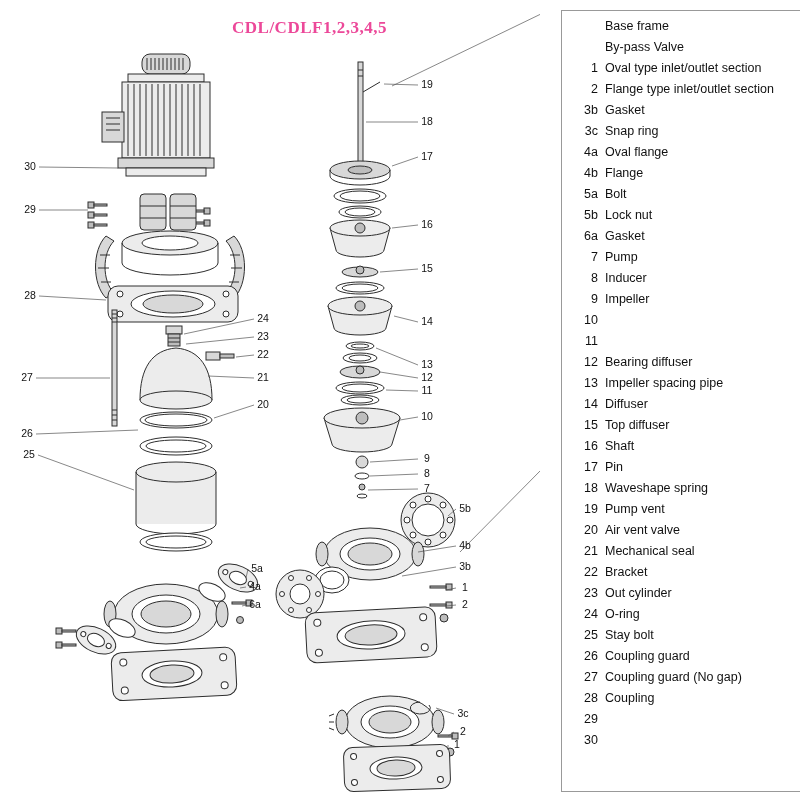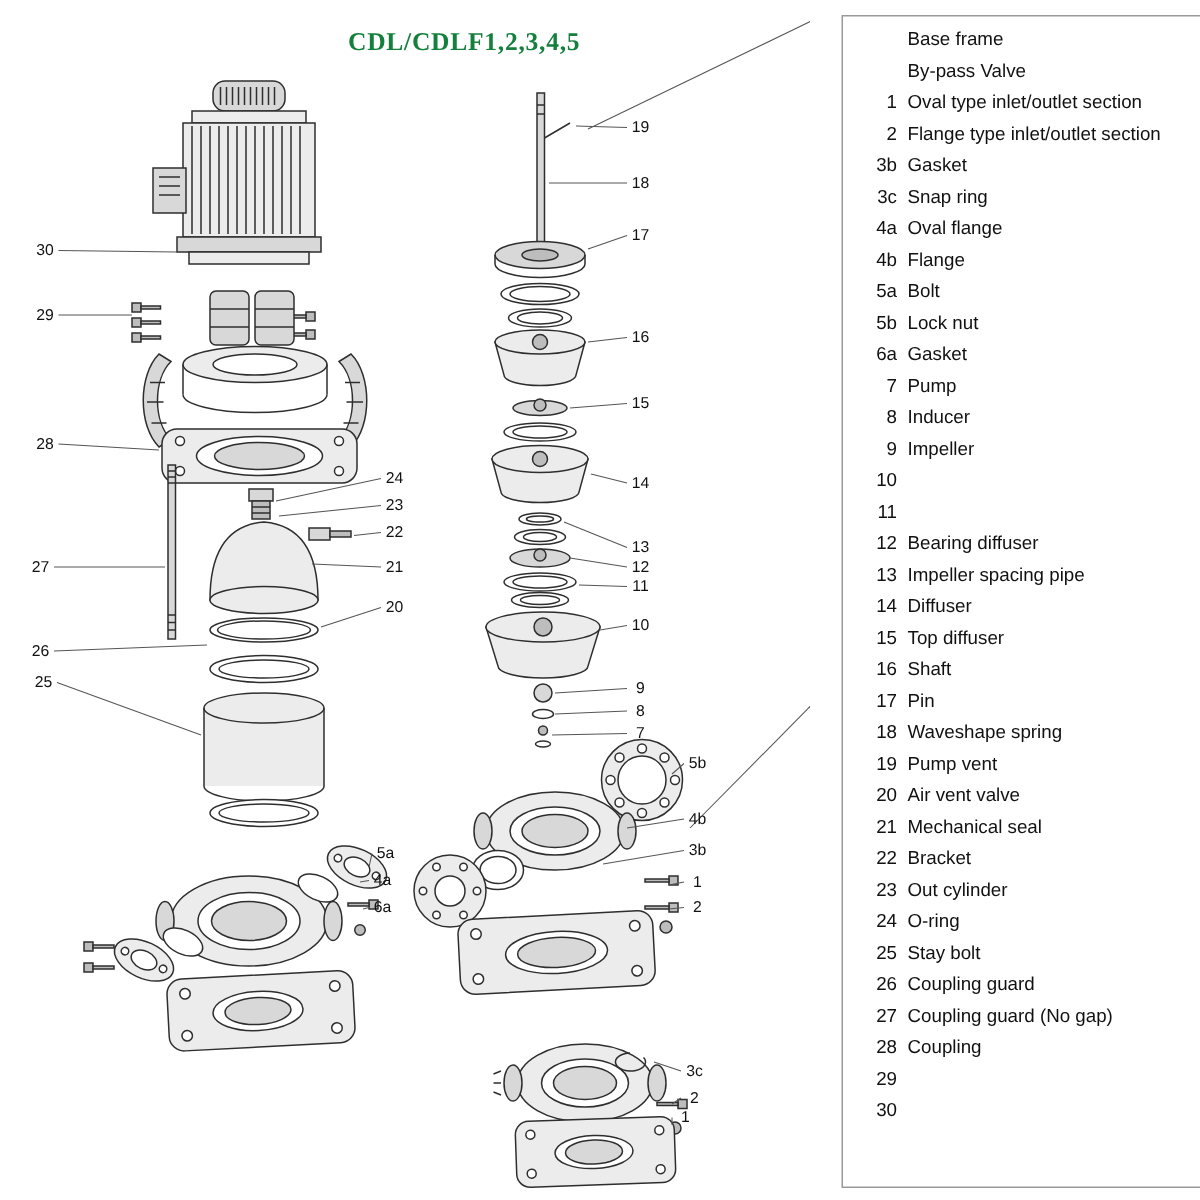--- a/index.html
+++ b/index.html
@@ -1,19 +1,19 @@
 <!DOCTYPE html>
 <html><head>
 <meta charset="utf-8">
 <style>
   html,body{margin:0;padding:0;background:#fff;}
   .page{position:relative;width:800px;height:800px;background:#fff;overflow:hidden;
         font-family:"Liberation Sans",sans-serif;}
   .title{position:absolute;left:232px;top:18px;font:bold 17px "Liberation Serif",serif;
-         color:#15803d;letter-spacing:.5px;}
+         color:#ec4899;letter-spacing:.5px;}
   .legend-panel{position:absolute;left:561px;top:10px;width:248px;height:782px;
     border:1px solid #999;box-sizing:border-box;padding:5px 6px 0 10px;
     font-size:12.5px;color:#111;background:#fff;}
   .lrow{display:flex;align-items:baseline;height:21px;line-height:21px;white-space:nowrap;overflow:hidden;}
   .lnum{width:26px;text-align:right;margin-right:7px;flex:none;}
   .llab{flex:1;}
   svg{position:absolute;left:0;top:0;}
   .ln{fill:none;stroke:#2e2e2e;stroke-width:1;}
   .fillL{fill:#ececec;stroke:#2e2e2e;stroke-width:1;}
   .fillM{fill:#d8d8d8;stroke:#2e2e2e;stroke-width:1;}

